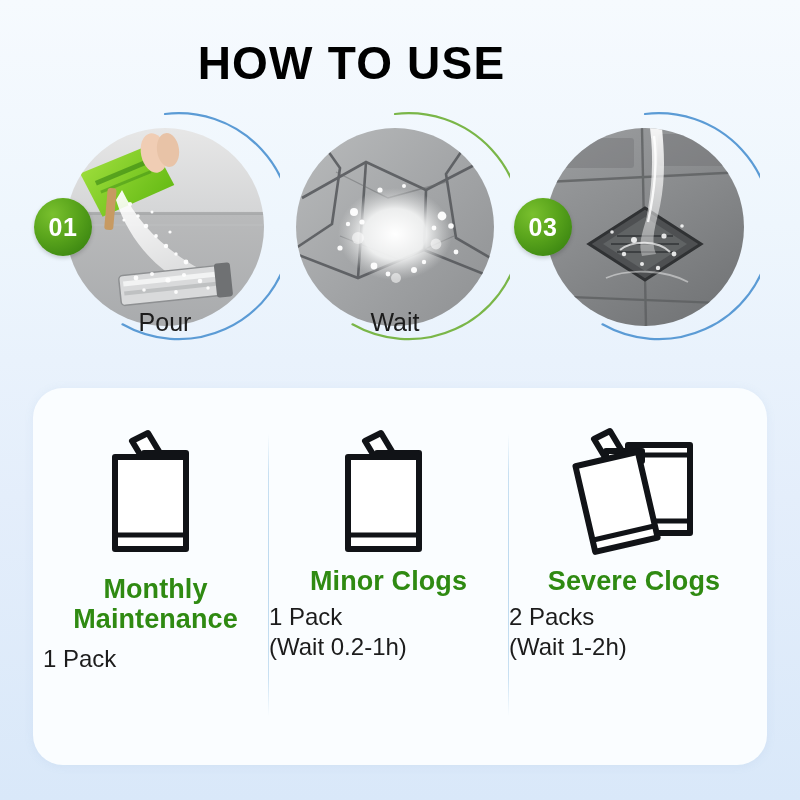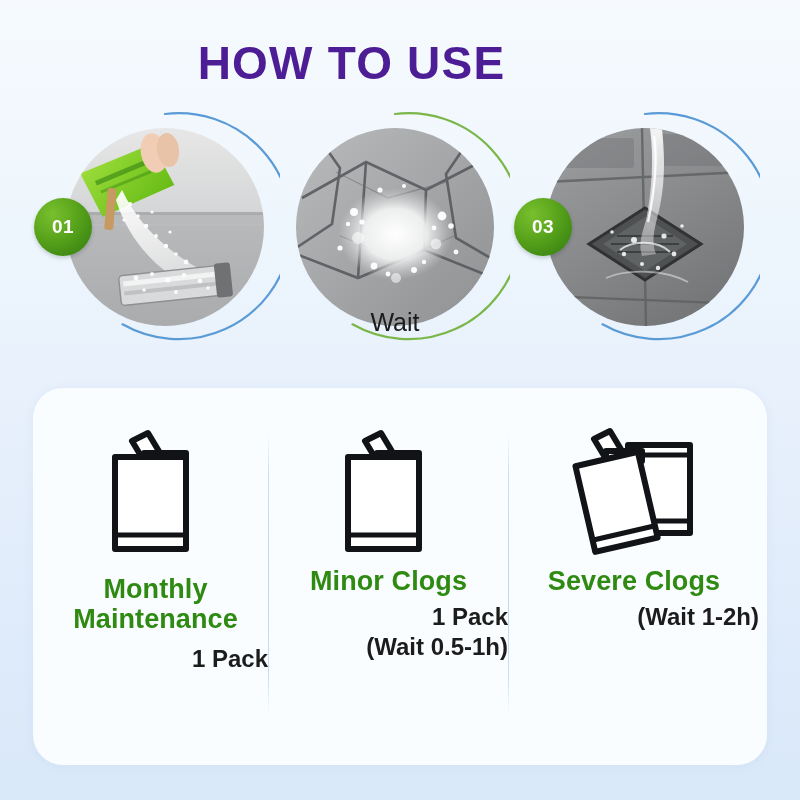--- a/index.html
+++ b/index.html
@@ -7,21 +7,21 @@
     width:800px;height:800px;overflow:hidden;
     font-family:"Liberation Sans","DejaVu Sans",sans-serif;
     background:linear-gradient(180deg,#f6fafe 0%,#eef6fd 28%,#e4eefb 62%,#d9e8f9 100%);
     position:relative;
   }
   #page{position:absolute;inset:0;}
 
   
   .title{
     position:absolute;left:0;top:36px;width:703px;text-align:center;
-    font-size:46px;font-weight:800;letter-spacing:1.2px;color:#4c1d95;
+    font-size:46px;font-weight:800;letter-spacing:1.2px;color:#000000;
     font-family:"Liberation Sans","DejaVu Sans",sans-serif;
   }
 
   
   .steps{position:absolute;left:0;top:112px;width:800px;height:240px;}
   .step{position:absolute;top:0;width:250px;height:240px;}
   .step.s1{left:40px;}
   .step.s2{left:270px;}
   .step.s3{left:520px;}
 
@@ -31,21 +31,21 @@
     position:absolute;left:16px;top:16px;width:198px;height:198px;border-radius:50%;
     overflow:hidden;
   }
   .photo svg{display:block;width:198px;height:198px;}
 
   .badge{
     position:absolute;left:-16px;top:86px;width:58px;height:58px;border-radius:50%;
     background:radial-gradient(circle at 32% 28%,#79c02e 0%,#5aa51c 42%,#2f7a0d 100%);
     box-shadow:0 2px 4px rgba(0,0,0,.18);
     display:flex;align-items:center;justify-content:center;
-    color:#fff;font-size:19px;font-weight:700;letter-spacing:.5px;
+    color:#fff;font-size:25px;font-weight:700;letter-spacing:.5px;
     z-index:4;
   }
 
   .steplabel{
     position:absolute;left:0;top:196px;width:250px;text-align:center;
     font-size:25px;color:#1c1c1c;font-weight:400;white-space:nowrap;
   }
   .step.s3 .steplabel{left:-20px;width:290px;}
 
   
@@ -67,22 +67,22 @@
   .col.c3{left:476px;width:250px;}
 
   .icon{height:150px;display:flex;align-items:center;justify-content:center;}
   .icon svg{display:block;}
 
   .colhead{
     margin-top:0;text-align:center;color:#2f8a12;
     font-size:27px;font-weight:700;line-height:1.12;letter-spacing:.1px;
   }
   .colsub{
-    margin-top:6px;text-align:right;color:#1c1c1c;
-    font-size:24px;font-weight:700;line-height:1.22;
+    margin-top:6px;text-align:left;color:#1c1c1c;
+    font-size:24px;font-weight:400;line-height:1.22;
   }
   .colsub div{white-space:nowrap;}
   .c1 .colhead{margin-top:8px;}
   .c1 .colsub{margin-top:10px;}
 </style>
 </head>
 <body>
 
 <div id="page">
 
@@ -156,20 +156,21 @@
               <circle cx="118" cy="147" r="2.1"></circle>
                 <circle cx="134" cy="153" r="2.3"></circle>
                 <circle cx="78" cy="162" r="1.8"></circle>
               <circle cx="110" cy="164" r="1.9"></circle>
                 <circle cx="142" cy="160" r="1.7"></circle>
             </g>
           </svg>
         </div>
         <div class="badge">01</div>
       </div>
+      <div class="steplabel">Pour</div>
     </div>
 
     <div class="step s2">
       <div class="ringwrap">
         <svg class="ring" viewBox="0 0 230 230">
           <path d="M 115 2 A 113 113 0 1 1 72.5 212.3" fill="none" stroke="#7ab648" stroke-width="2.2" stroke-linecap="round"></path>
         </svg>
         <div class="photo">
           <svg viewBox="0 0 198 198">
             <defs>
@@ -323,21 +324,21 @@
           <g fill="none" stroke="#111317" stroke-width="5">
             <path d="M15 108 L82 108"></path>
           </g>
         </svg>
       </div>
       <div class="colhead">
         <div>Minor Clogs</div>
       </div>
       <div class="colsub">
         <div>1 Pack</div>
-        <div>(Wait 0.5-1h)</div>
+        <div>(Wait 0.2-1h)</div>
       </div>
     </div>
 
     <div class="col c3">
       <div class="icon">
         <svg width="140" height="128" viewBox="0 0 140 128">
 
           <g fill="#ffffff" stroke="#111317" stroke-width="6" stroke-linejoin="round">
             <rect x="64" y="18" width="62" height="88"></rect>
           </g>
@@ -358,18 +359,19 @@
             <g fill="none" stroke="#111317" stroke-width="5">
               <path d="M22 106 L82 106"></path>
             </g>
           </g>
         </svg>
       </div>
       <div class="colhead">
         <div>Severe Clogs</div>
       </div>
       <div class="colsub">
+        <div>2 Packs</div>
         <div>(Wait 1-2h)</div>
       </div>
     </div>
   </div>
 
 </div>
 
 </body></html>

